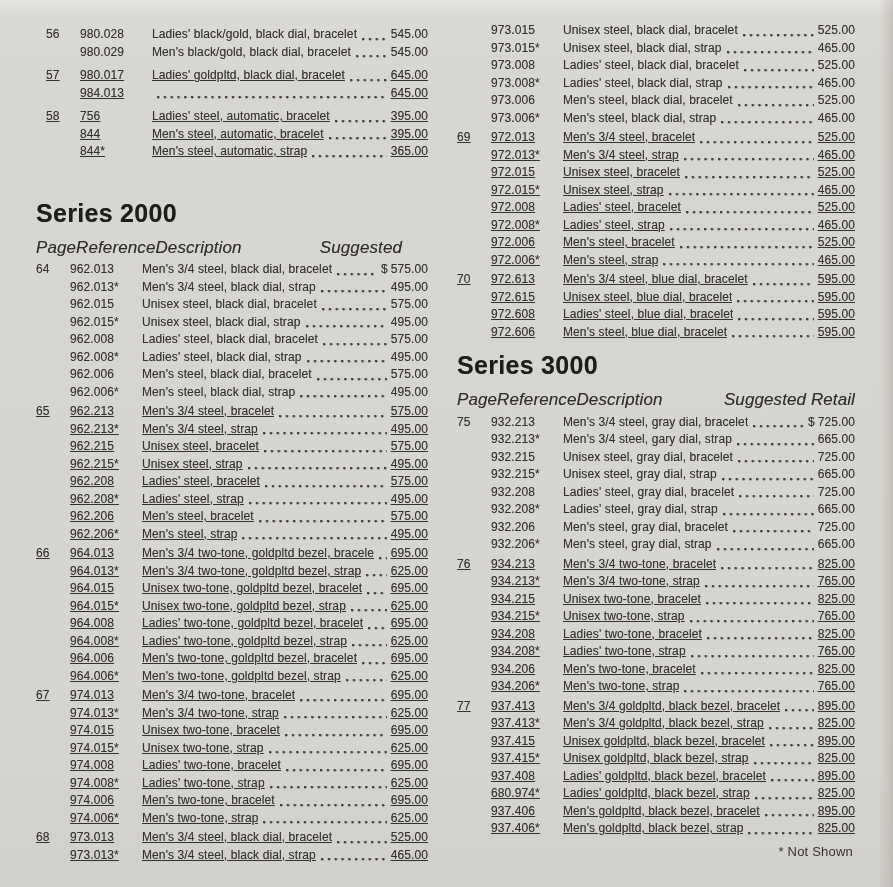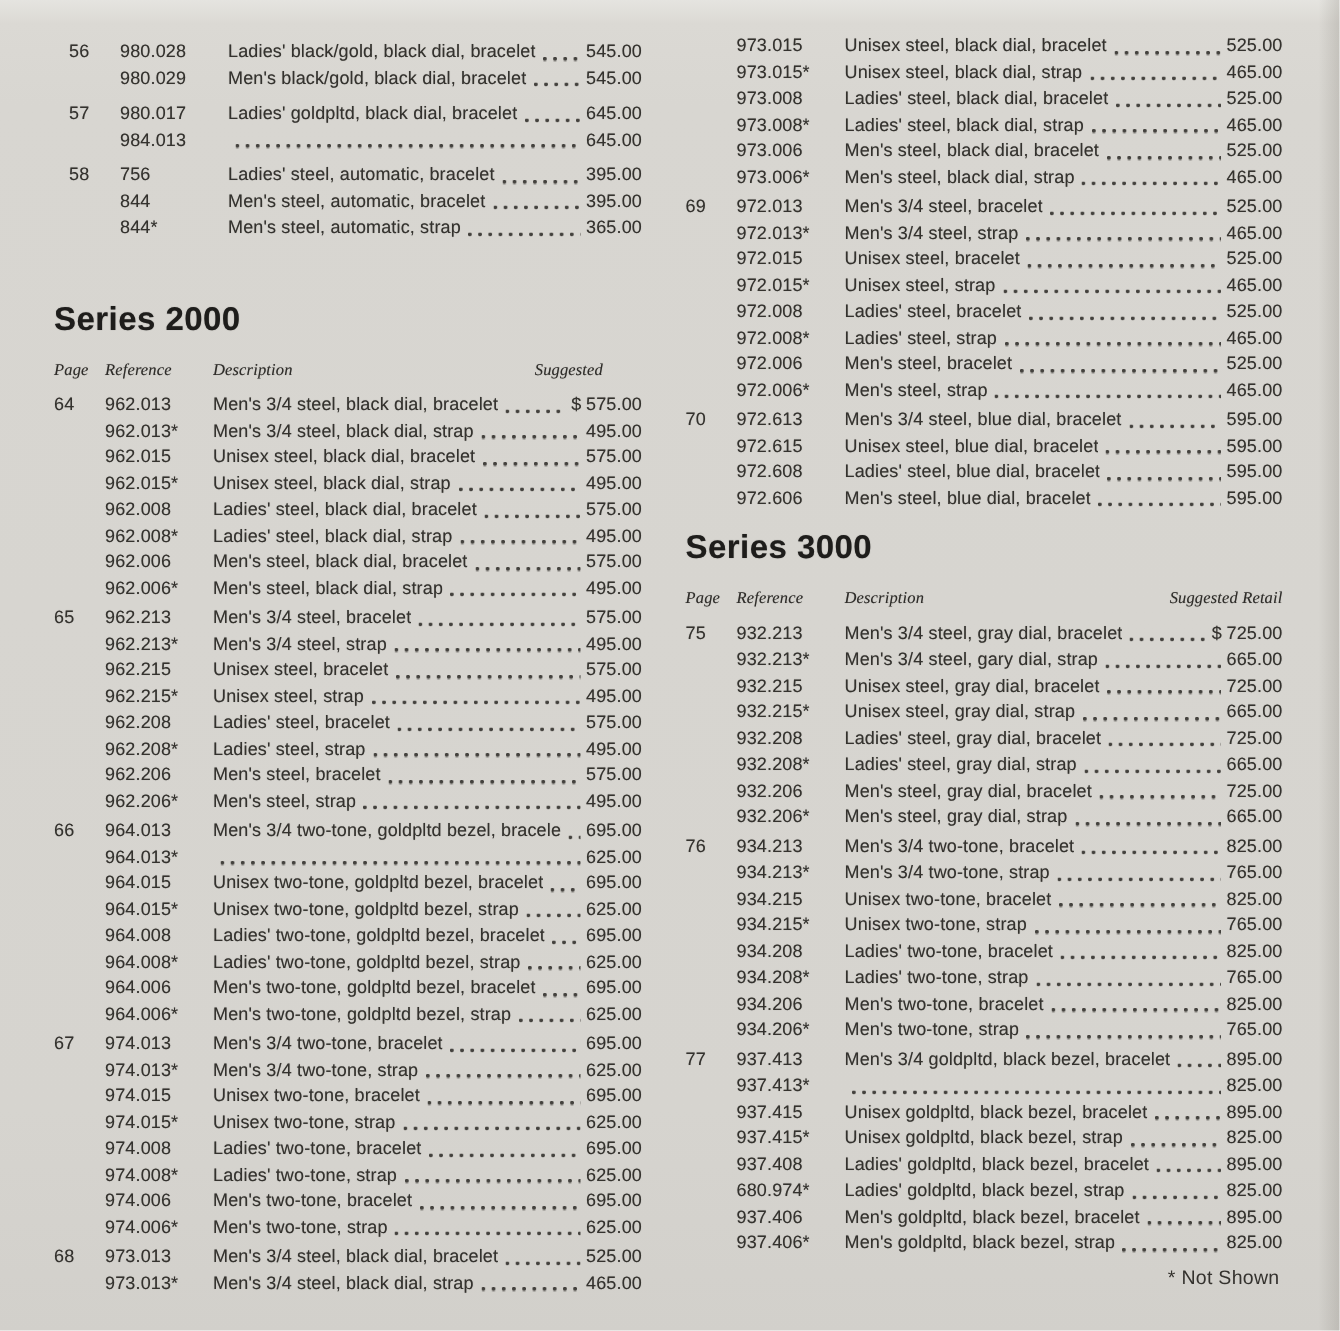--- a/index.html
+++ b/index.html
@@ -32,33 +32,33 @@
   .leader{
     flex:1 1 8px; min-width:0; margin:0 4px 0 5px;
     background-image:radial-gradient(circle at 1.2px 1.2px, rgba(52,50,46,0.9) 1.05px, rgba(52,50,46,0) 1.6px);
     background-size:6.8px 3px; background-repeat:repeat-x;
     background-position:left calc(100% - 3px);
   }
   .c-price { flex:0 0 auto; text-align:right; }
   .pre { margin-right:3px; }
 
   .intro { padding-left:10px; }
-  .group + .group { margin-top:2px; }
+  .group + .group { margin-top:2px;text-decoration:underline; }
   .intro .group + .group { margin-top:6px; }
   .groups { margin-top:5px; }
 
   .series-title{
     margin:38px 0 0 0; line-height:28px;
-    font-size:22px; font-weight:bold; letter-spacing:0.3px;
+    font-size:25px; font-weight:bold; letter-spacing:0.3px;
     color:#1e1d1b; text-shadow:0 0 0.6px rgba(30,29,27,0.5);
   }
   .right-title { margin-top:10px; }
 
   .headers { margin-top:12px; }
-  .hdr { font-style:italic; font-size:11px; color:#2f2d2a;font-family:Liberation Serif, serif; }
+  .hdr { font-style:italic; font-size:17px; color:#2f2d2a; }
   .leader-fill { flex:1 1 auto; }
   .sug-pad { padding-right:26px; }
 
   .footnote { margin-top:6px; text-align:right; font-size:13px; letter-spacing:0.2px; padding-right:2px; }
 </style>
 </head>
 <body>
 
 <div class="page">
 
@@ -251,20 +251,21 @@
           <div class="row">
             <span class="c-page">66</span>
             <span class="c-ref">964.013</span>
             <span class="c-desc">Men's 3/4 two-tone, goldpltd bezel, bracelet</span>
             <span class="leader"></span>
             <span class="c-price"><span>695.00</span></span>
           </div>
           <div class="row">
             <span class="c-page"></span>
             <span class="c-ref">964.013*</span>
+            <span class="c-desc">Men's 3/4 two-tone, goldpltd bezel, strap</span>
             <span class="leader"></span>
             <span class="c-price"><span>625.00</span></span>
           </div>
           <div class="row">
             <span class="c-page"></span>
             <span class="c-ref">964.015</span>
             <span class="c-desc">Unisex two-tone, goldpltd bezel, bracelet</span>
             <span class="leader"></span>
             <span class="c-price"><span>695.00</span></span>
           </div>
@@ -648,20 +649,21 @@
           <div class="row">
             <span class="c-page">77</span>
             <span class="c-ref">937.413</span>
             <span class="c-desc">Men's 3/4 goldpltd, black bezel, bracelet</span>
             <span class="leader"></span>
             <span class="c-price"><span>895.00</span></span>
           </div>
           <div class="row">
             <span class="c-page"></span>
             <span class="c-ref">937.413*</span>
+            <span class="c-desc">Men's 3/4 goldpltd, black bezel, strap</span>
             <span class="leader"></span>
             <span class="c-price"><span>825.00</span></span>
           </div>
           <div class="row">
             <span class="c-page"></span>
             <span class="c-ref">937.415</span>
             <span class="c-desc">Unisex goldpltd, black bezel, bracelet</span>
             <span class="leader"></span>
             <span class="c-price"><span>895.00</span></span>
           </div>

